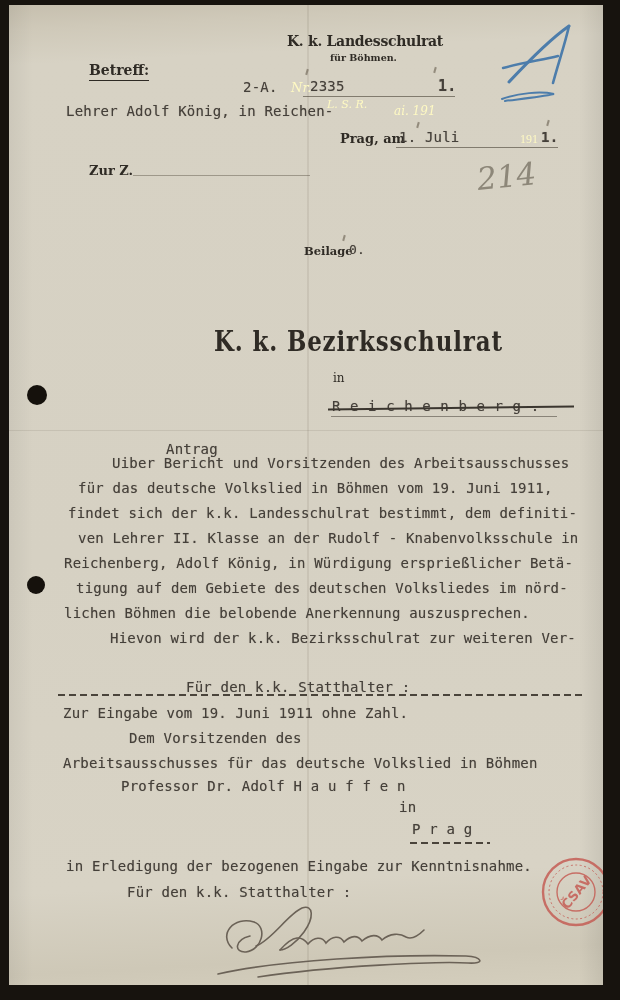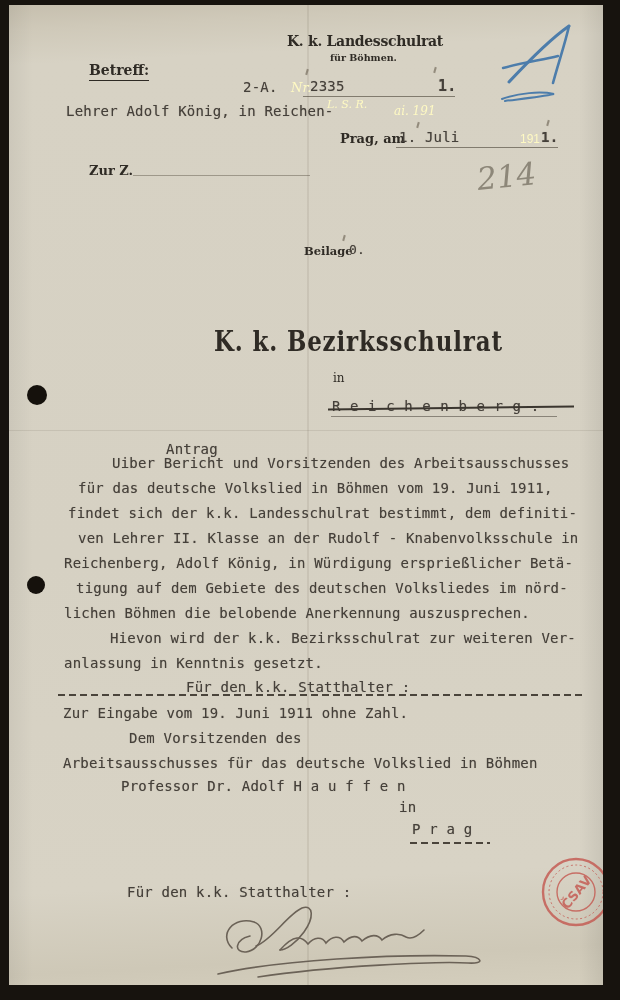--- a/index.html
+++ b/index.html
@@ -48,21 +48,21 @@
   <div class="printed-italic" style="left:394px;top:82px;font-size:12px;margin-top:22px;">ai. 191</div>
   <div class="typed bold" style="left:438px;top:77px;font-size:15px;">1.</div>
   <div class="hrule" style="left:303px;top:96px;width:152px;"></div>
   <div class="printed-italic" style="left:327px;top:98px;font-size:11px;">L. S. R.</div>
 
   <div class="typed" style="left:66px;top:103px;">Lehrer Adolf König, in Reichen-</div>
 
   <div class="fraktur" style="left:340px;top:131px;font-size:13px;font-weight:700;">Prag, am</div>
   <div class="typed" style="left:399px;top:129px;">1. Juli</div>
   <div class="hrule" style="left:396px;top:147px;width:162px;"></div>
-  <div class="printed-italic" style="left:520px;top:132px;font-size:12px;font-style:normal;font-family:Liberation Sans, sans-serif;">191</div>
+  <div class="printed-italic" style="left:520px;top:132px;font-size:12px;font-style:normal;font-family:Liberation Serif, serif;">191</div>
   <div class="typed bold" style="left:541px;top:129px;">1.</div>
 
   <div class="fraktur" style="left:89px;top:163px;font-size:13px;">Zur Z.</div>
   <div class="hrule" style="left:133px;top:175px;width:177px;background:rgba(72,65,53,.4);"></div>
 
   <div class="pencil" style="left:477px;top:158px;font-size:31px;transform:rotate(-6deg);">214</div>
 
   <svg style="left:495px;top:20px;" width="92" height="90" viewBox="0 0 92 90">
     <g fill="none" stroke="#4d7dab" stroke-linecap="round">
       <path d="M14,62 C28,47 54,20 74,6" stroke-width="3"></path>
@@ -83,32 +83,32 @@
 
   <div class="typed" style="left:166px;top:441px;">Antrag</div>
   <div class="typed" style="left:112px;top:455px;">Uiber Bericht und Vorsitzenden des Arbeitsausschusses</div>
   <div class="typed" style="left:78px;top:480px;">für das deutsche Volkslied in Böhmen vom 19. Juni 1911,</div>
   <div class="typed" style="left:68px;top:505px;">findet sich der k.k. Landesschulrat bestimmt, dem definiti-</div>
   <div class="typed" style="left:78px;top:530px;">ven Lehrer II. Klasse an der Rudolf - Knabenvolksschule in</div>
   <div class="typed" style="left:64px;top:555px;">Reichenberg, Adolf König, in Würdigung ersprießlicher Betä-</div>
   <div class="typed" style="left:76px;top:580px;">tigung auf dem Gebiete des deutschen Volksliedes im nörd-</div>
   <div class="typed" style="left:110px;top:630px;">Hievon wird der k.k. Bezirksschulrat zur weiteren Ver-</div>
   <div class="typed" style="left:64px;top:605px;">lichen Böhmen die belobende Anerkennung auszusprechen.</div>
-  <div class="typed" style="left:64px;top:655px;">anlassung in Kenntnis gesetzt.</div>
   <div class="typed" style="left:186px;top:679px;">Für den k.k. Statthalter :</div>
 
   <div class="dashedline" style="left:58px;top:694px;width:524px;"></div>
 
   <div class="typed" style="left:63px;top:705px;">Zur Eingabe vom 19. Juni 1911 ohne Zahl.</div>
   <div class="typed" style="left:129px;top:730px;">Dem Vorsitzenden des</div>
   <div class="typed" style="left:63px;top:755px;">Arbeitsausschusses für das deutsche Volkslied in Böhmen</div>
   <div class="typed" style="left:121px;top:778px;">Professor Dr. Adolf H a u f f e n</div>
   <div class="typed" style="left:399px;top:799px;">in</div>
   <div class="typed" style="left:412px;top:821px;text-align:center;">P r a g</div>
   <div class="dashedline" style="left:410px;top:842px;width:80px;"></div>
+  <div class="typed" style="left:66px;top:858px;">in Erledigung der bezogenen Eingabe zur Kenntnisnahme.</div>
   <div class="typed" style="left:127px;top:884px;">Für den k.k. Statthalter :</div>
 
   <svg style="left:210px;top:906px;" width="320" height="78" viewBox="0 0 320 78">
     <g fill="none" stroke="#6b6257" stroke-width="1.6" stroke-linecap="round">
       <path d="M22,42 C8,28 24,10 44,16 C58,21 52,44 36,46 C24,47 24,34 40,30"></path>
       <path d="M46,40 C62,34 78,8 92,2 C104,-2 104,12 94,26 C86,37 76,44 70,44"></path>
       <path d="M70,44 C84,28 92,30 98,38 C104,31 112,30 116,37 C122,30 130,29 134,36 C141,29 148,29 152,35 C160,28 168,28 172,34 C180,27 190,27 196,31 C202,34 208,30 214,24"></path>
       <path d="M8,68 C70,54 180,48 256,50 C272,51 276,58 258,57 C230,55 120,60 48,71"></path>
     </g>
   </svg>

